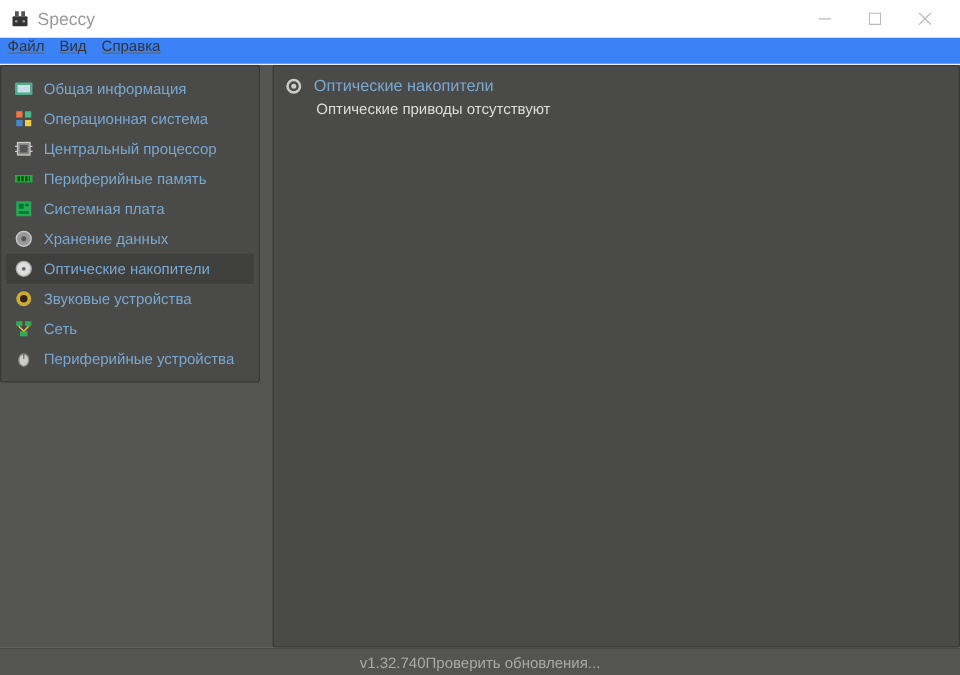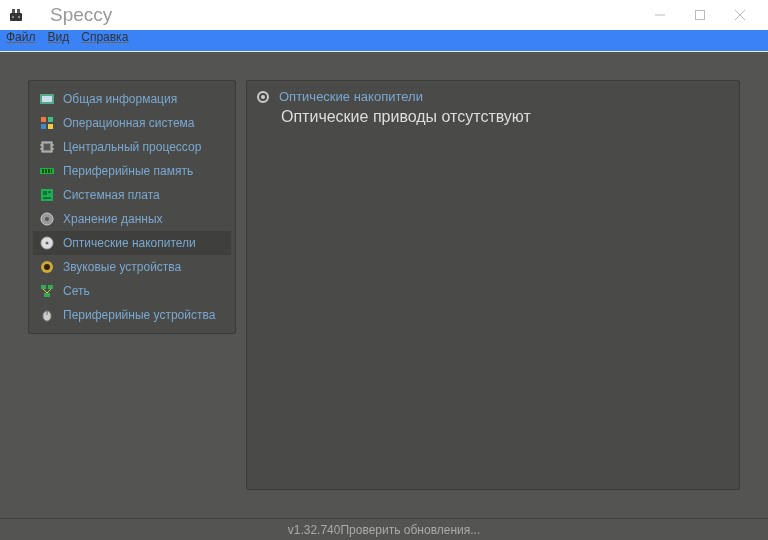--- a/index.html
+++ b/index.html
@@ -13,23 +13,22 @@
     padding: 0 8px;
     position: relative;
   }
   .titlebar .app-icon {
     width: 16px; height: 16px;
     margin-right: 6px;
     display: flex; align-items: center; justify-content: center;
   }
   .titlebar .title {
     color: #999;
-    font-size: 19px;
+    font-size: 14px;
     flex: 1;
-    margin-left: 20px;
   }
   .window-controls {
     display: flex;
     gap: 0;
   }
   .window-controls .ctrl {
     width: 40px; height: 28px;
     display: flex; align-items: center; justify-content: center;
     color: #bbb;
     font-size: 14px;
@@ -49,21 +48,21 @@
     color: #333;
     text-decoration: underline;
     text-decoration-color: #666;
     cursor: default;
   }
   
   .content {
     height: 466px;
     background: #545452;
     display: flex;
-    padding: 28px;
+    padding: 0;
     gap: 10px;
   }
   
   .sidebar {
     width: 208px;
     background: #4a4a48;
     border: 1px solid #3a3a38;
     border-radius: 2px;
     padding: 6px 4px;
     align-self: flex-start;
@@ -115,21 +114,21 @@
     width: 4px; height: 4px;
     background: #ccc;
     border-radius: 50%;
   }
   .section-header .title {
     font-size: 13px;
     color: #7aa8d0;
   }
   .section-body {
     padding-left: 24px;
-    font-size: 16px;
+    font-size: 12px;
     color: #ddd;
   }
   
   .statusbar {
     height: 22px;
     background: #545452;
     border-top: 1px solid #444;
     display: flex;
     align-items: center;
     padding: 0 10px;

